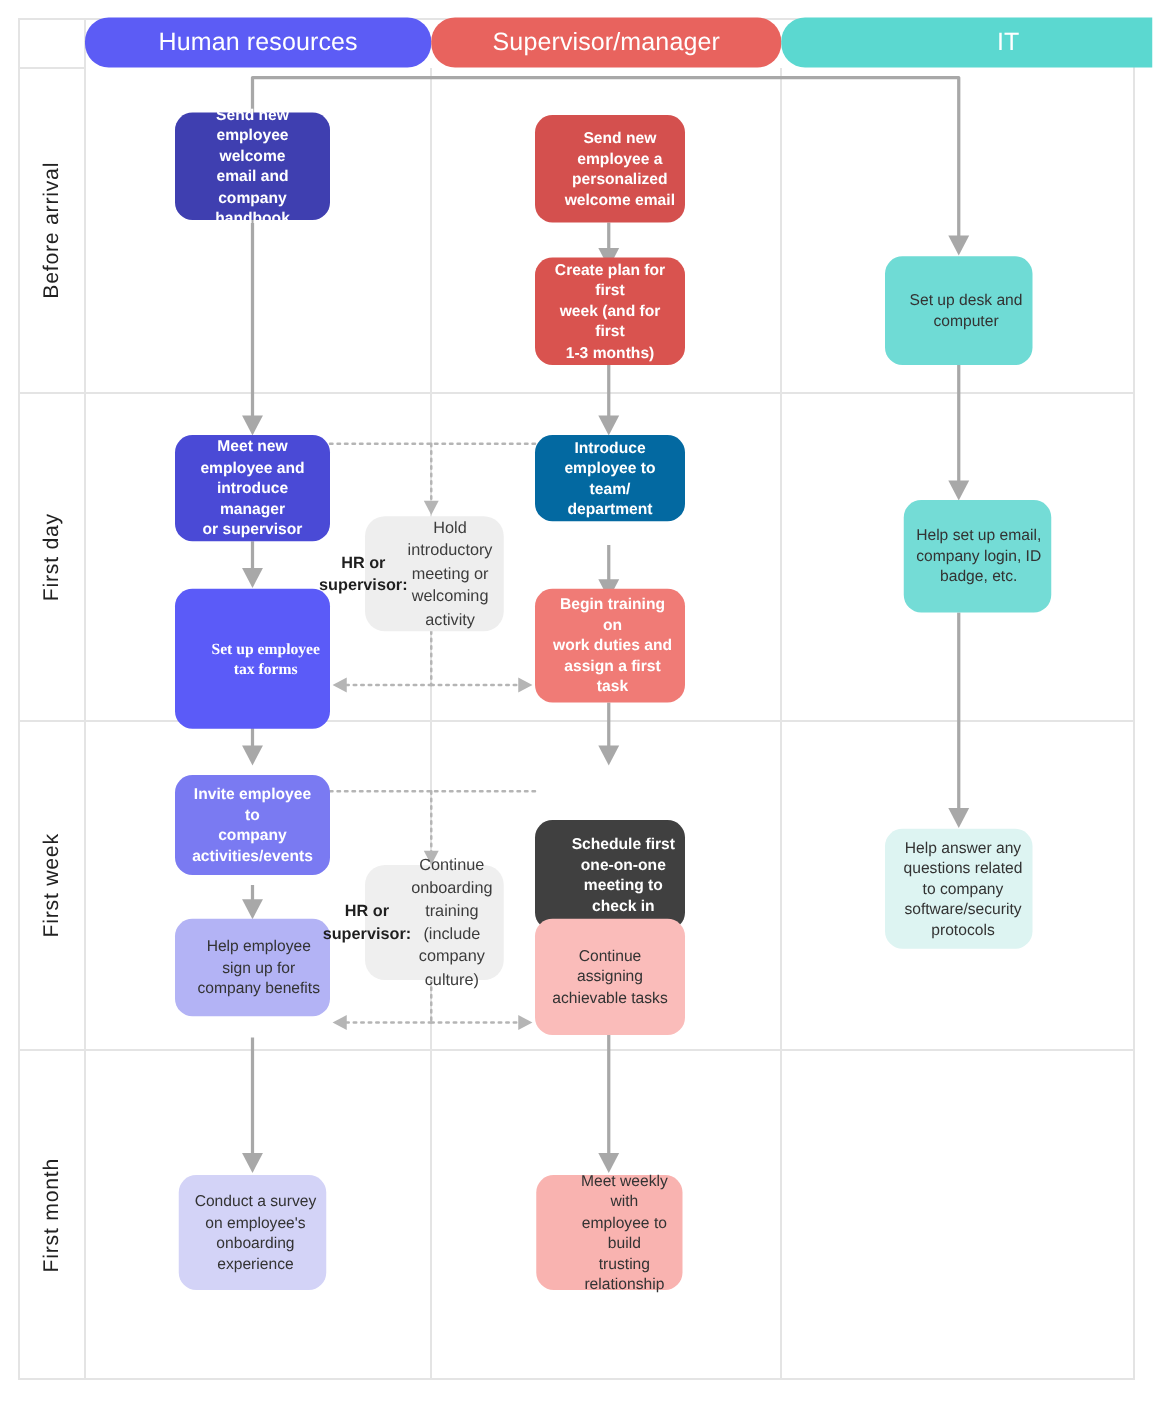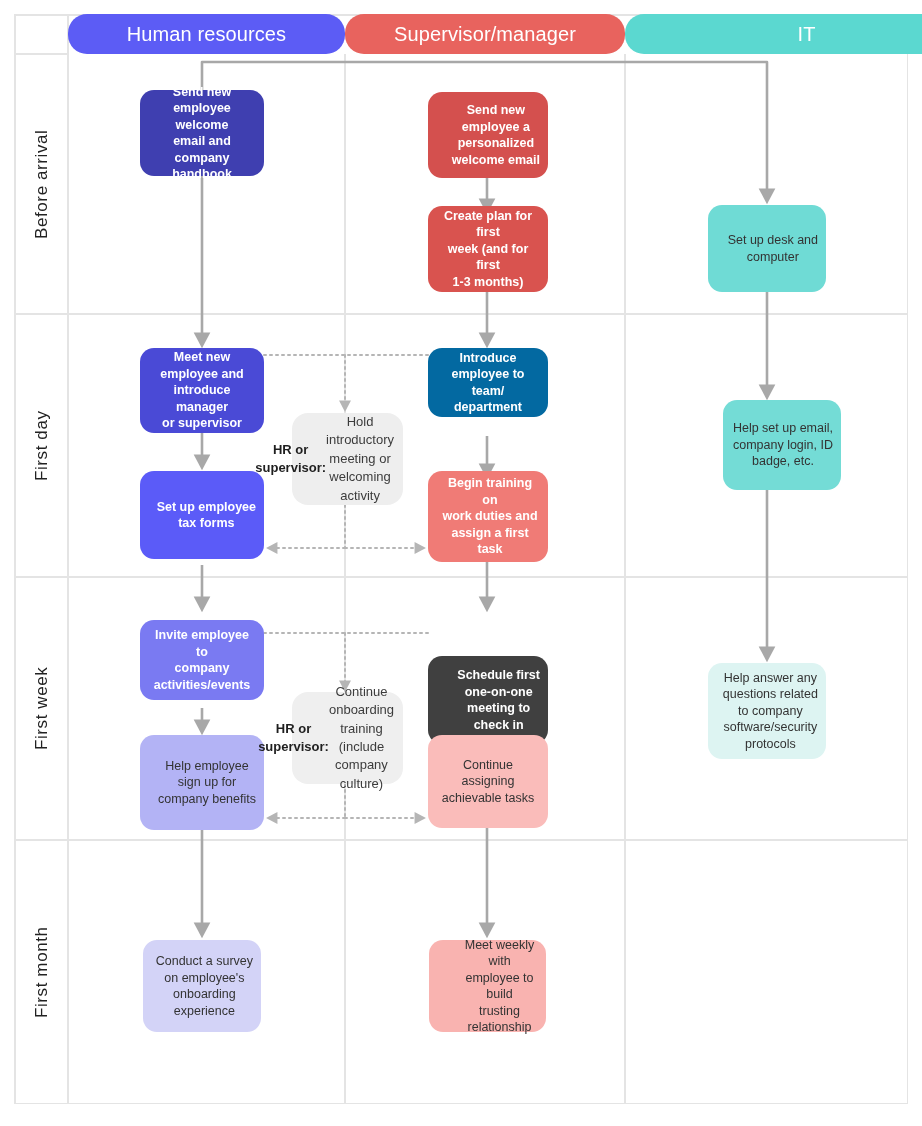--- a/index.html
+++ b/index.html
@@ -201,32 +201,32 @@
 handbook</span>
   </div>
 
   <div class="node light-text" style="left:140px; top:348px; width:124px; height:85px; background:#4a4ad6;">
     <span>Meet new
 employee and
 introduce manager
 or supervisor</span>
   </div>
 
-  <div class="node light-text" style="left:140px; top:471px; width:124px; height:88px; background:#5b5bf8;">
+  <div class="node light-text" style="left:140px; top:471px; width:124px; height:112px; background:#5b5bf8;font-family:Liberation Serif, serif;">
     <span>Set up employee
 tax forms</span>
   </div>
 
   <div class="node light-text" style="left:140px; top:620px; width:124px; height:80px; background:#7a7af2;">
     <span>Invite employee to
 company
 activities/events</span>
   </div>
 
-  <div class="node dark-text" style="left:140px; top:735px; width:124px; height:95px; background:#b3b3f5;">
+  <div class="node dark-text" style="left:140px; top:735px; width:124px; height:78px; background:#b3b3f5;">
     <span>Help employee
 sign up for
 company benefits</span>
   </div>
 
   <div class="node dark-text" style="left:143px; top:940px; width:118px; height:92px; background:#d3d3f7;">
     <span>Conduct a survey
 on employee's
 onboarding
 experience</span>

